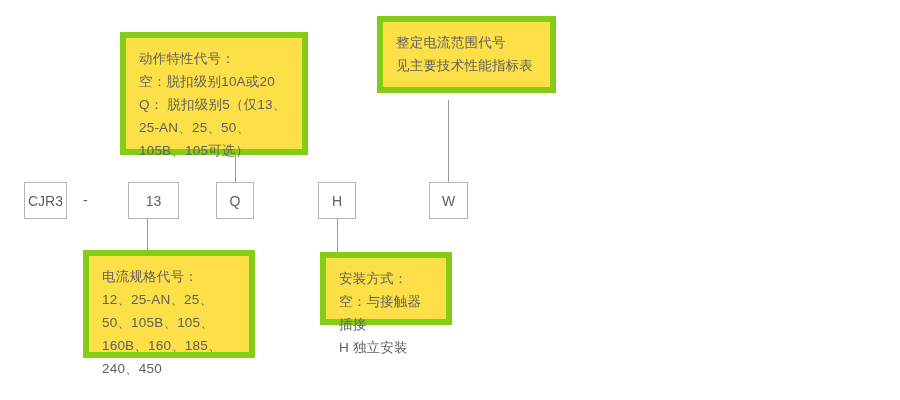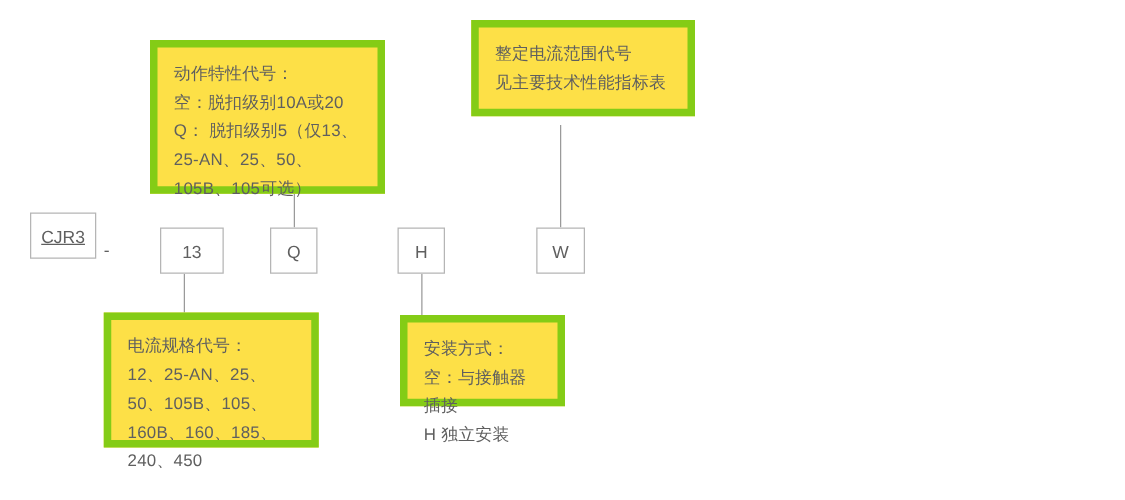--- a/index.html
+++ b/index.html
@@ -54,21 +54,21 @@
     width: 1px;
     background: #9a9a9a;
     z-index: 1;
   }
   
   #box-action      { left: 120px; top: 32px;  width: 188px; height: 123px; }
   #box-current-rng { left: 377px; top: 16px;  width: 179px; height: 77px;  }
   #box-spec        { left: 83px;  top: 250px; width: 172px; height: 108px; }
   #box-mount       { left: 320px; top: 252px; width: 132px; height: 73px;  }
 
-  #code-cjr3 { left: 24px;  top: 170px; width: 53px; height: 37px; text-decoration: underline; }
+  #code-cjr3 { left: 24px;  top: 182px; width: 43px; height: 37px; }
   #code-13   { left: 128px; top: 182px; width: 51px; height: 37px; }
   #code-q    { left: 216px; top: 182px; width: 38px; height: 37px; }
   #code-h    { left: 318px; top: 182px; width: 38px; height: 37px; }
   #code-w    { left: 429px; top: 182px; width: 39px; height: 37px; }
 
   #dash-1 { left: 83px; top: 192px; }
 
   
   #line-action-q    { left: 235px; top: 155px; height: 27px; }
   #line-range-w     { left: 448px; top: 100px; height: 82px; }

